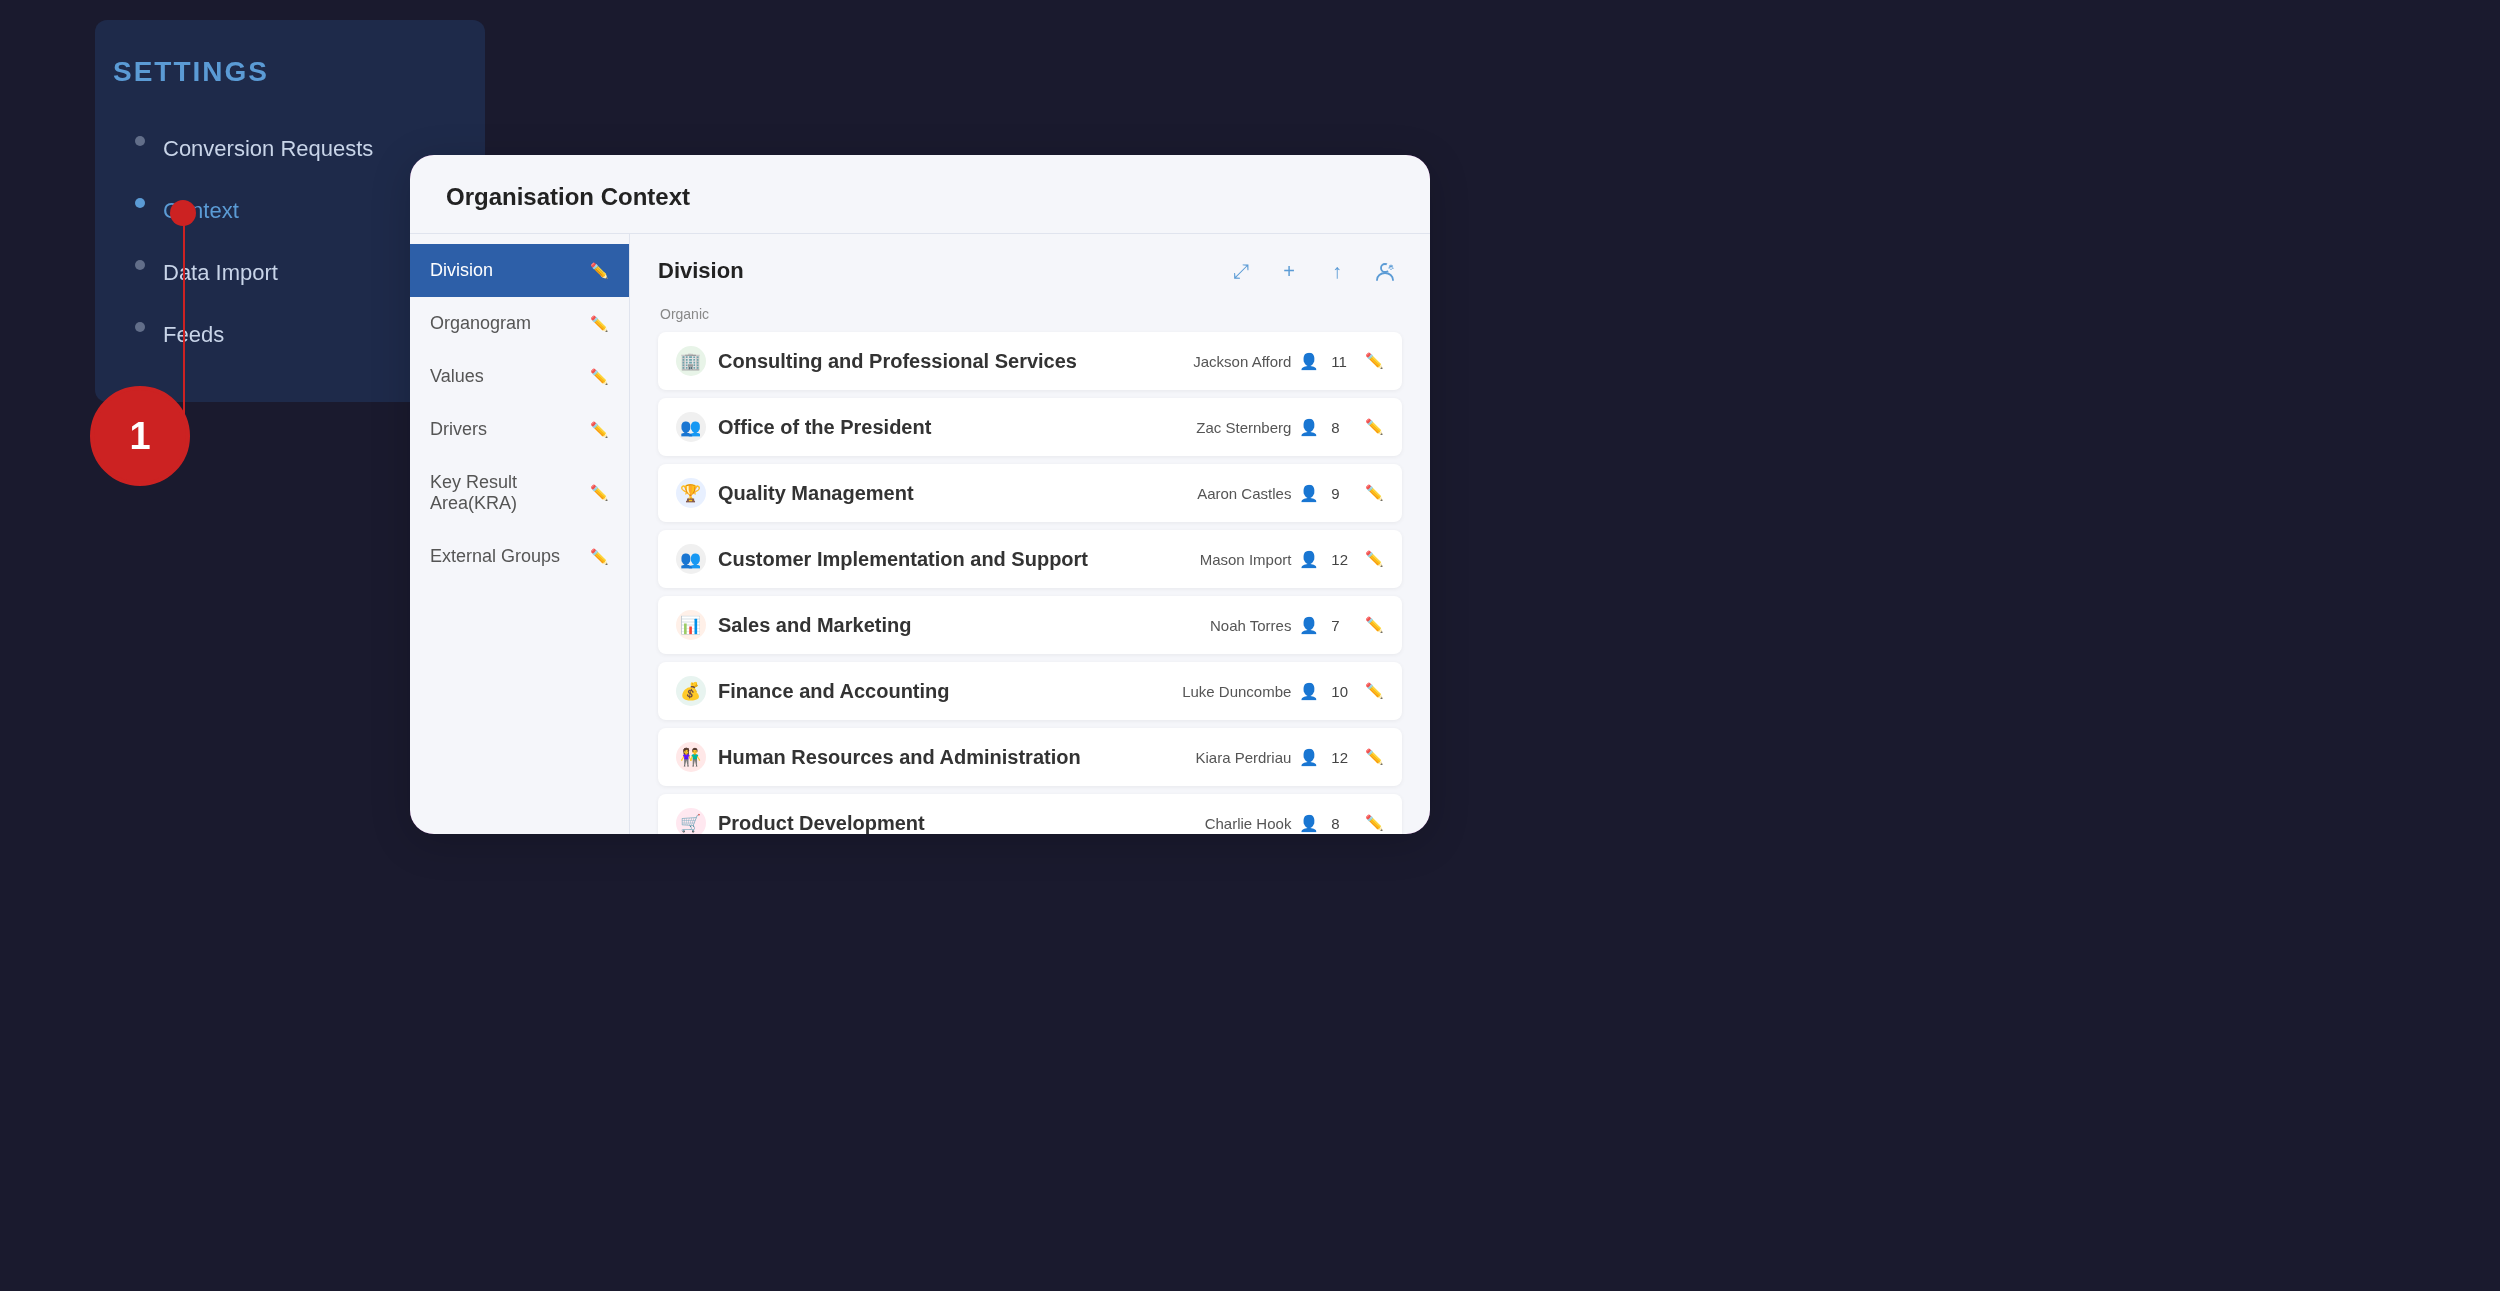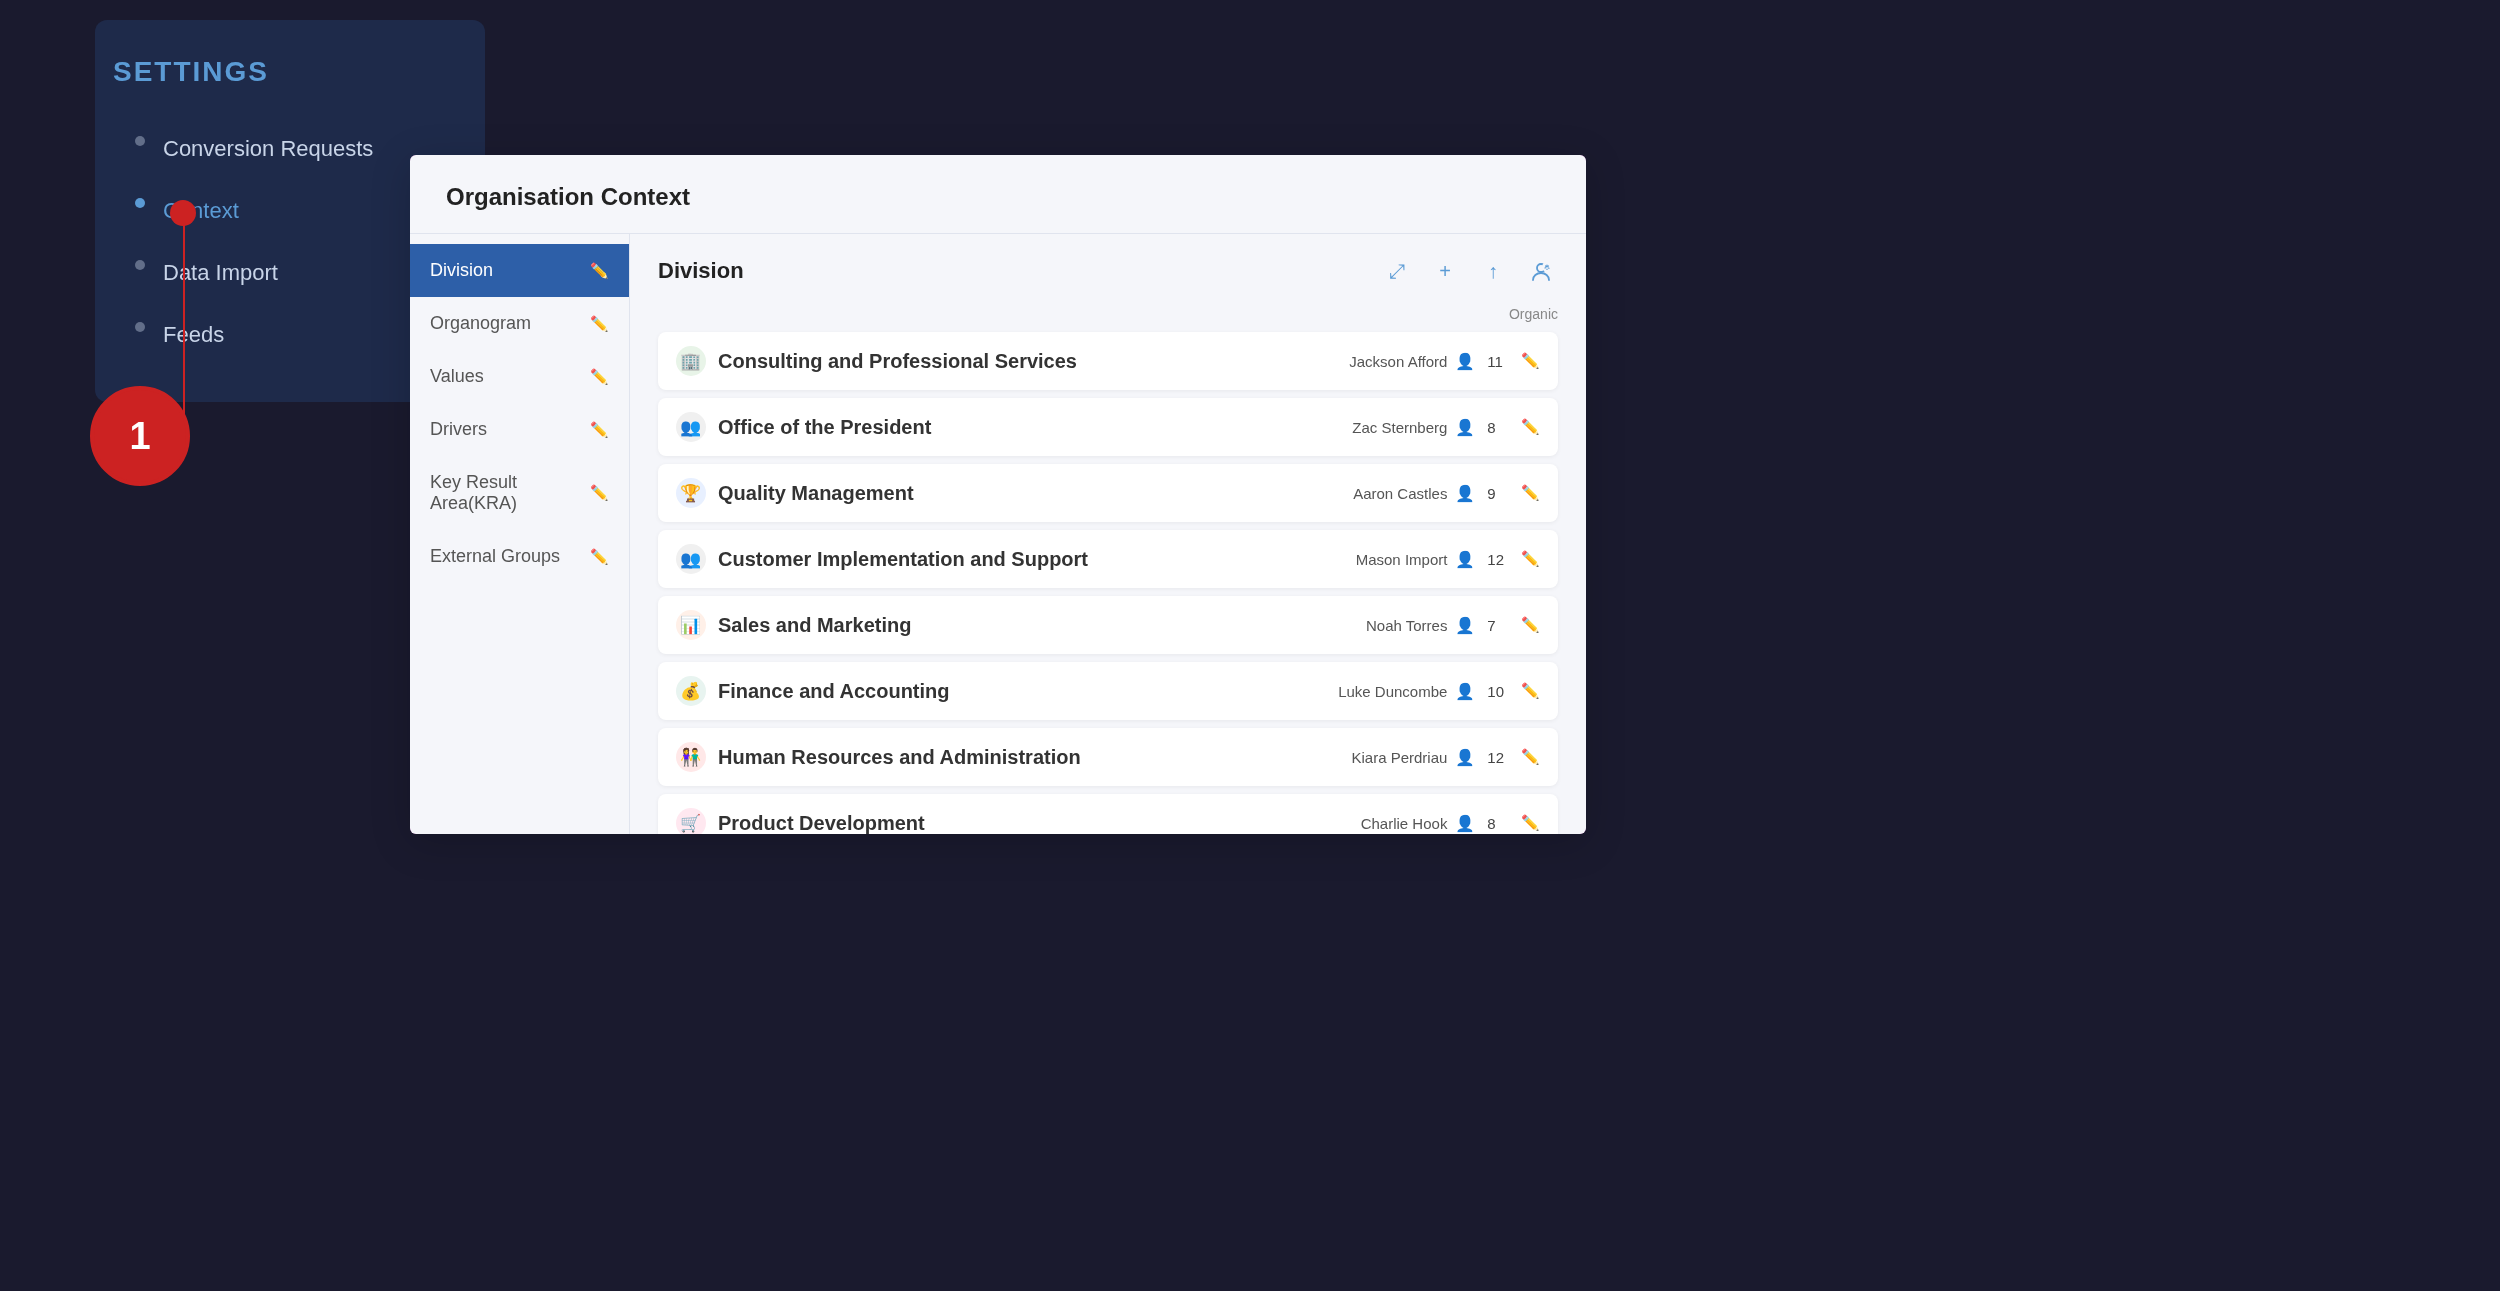--- a/index.html
+++ b/index.html
@@ -105,23 +105,23 @@
       font-size: 38px;
       font-weight: 700;
       z-index: 5;
     }
 
     
     .main-panel {
       position: absolute;
       left: 410px;
       top: 155px;
-      width: 1176px;
+      width: 1020px;
       background: #701a75;
-      border-radius: 6px;
+      border-radius: 24px;
       overflow: hidden;
       z-index: 3;
       box-shadow: 0 8px 40px rgba(0,0,0,0.18);
     }
 
     .panel-header {
       padding: 28px 36px 22px 36px;
       background: #f5f6fa;
       font-size: 24px;
       font-weight: 600;
@@ -206,21 +206,20 @@
       font-size: 20px;
       border: none;
       background: none;
     }
 
     .section-label {
       font-size: 14px;
       color: #888;
       margin-bottom: 10px;
       margin-left: 2px;
-      text-align: right;
     }
 
     .division-list {
       display: flex;
       flex-direction: column;
       gap: 8px;
     }
 
     .division-row {
       background: #fff;

